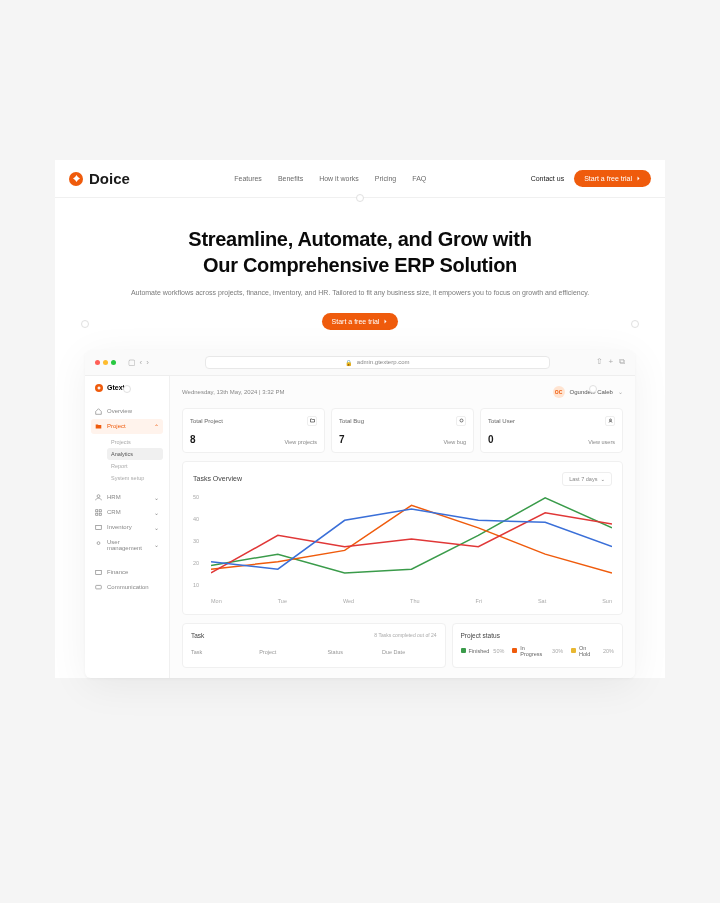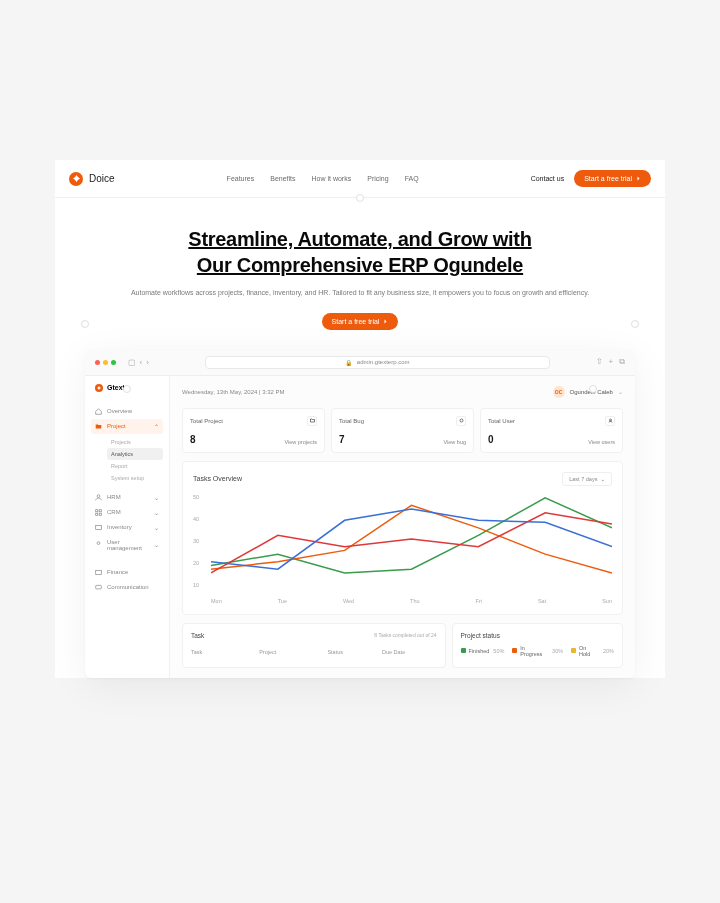--- a/index.html
+++ b/index.html
@@ -4,31 +4,31 @@
 <style>
 * { margin: 0; padding: 0; box-sizing: border-box; }
 body { font-family: -apple-system, BlinkMacSystemFont, 'Segoe UI', sans-serif; background: #f5f5f5; width: 720px; height: 903px; overflow: hidden; }
 .page { background: #fff; margin: 160px 55px 0; width: 610px; position: relative; }
 
 
 .hdr { display: flex; align-items: center; padding: 10px 14px; border-bottom: 1px solid #f0f0f0; }
 .logo { display: flex; align-items: center; gap: 6px; }
 .logo-icon { width: 14px; height: 14px; background: #ef5b0c; border-radius: 50%; display: flex; align-items: center; justify-content: center; }
 .logo-icon svg { width: 7px; height: 7px; fill: #fff; }
-.logo-text { font-size: 10px; font-weight: 400; color: #1a1a1a; }
+.logo-text { font-size: 15px; font-weight: 700; color: #1a1a1a; }
 .nav { display: flex; gap: 16px; margin-left: auto; margin-right: auto; }
 .nav a { font-size: 7px; color: #6b6b6b; text-decoration: none; }
 .hdr-right { display: flex; align-items: center; gap: 10px; }
 .contact { font-size: 7px; color: #1a1a1a; }
 .btn-primary { background: #ef5b0c; color: #fff; border: none; border-radius: 12px; padding: 5px 10px; font-size: 7px; font-weight: 500; display: flex; align-items: center; gap: 4px; cursor: pointer; }
 .btn-primary svg { width: 5px; height: 5px; fill: #fff; }
 
 
 .hero { text-align: center; padding: 28px 40px 20px; }
-.hero h1 { font-size: 20px; font-weight: 600; color: #0a0a0a; line-height: 1.3; letter-spacing: -0.3px; text-decoration: underline; }
+.hero h1 { font-size: 20px; font-weight: 600; color: #0a0a0a; line-height: 1.3; letter-spacing: -0.3px; }
 .hero p { font-size: 7px; color: #7a7a7a; margin-top: 10px; line-height: 1.5; }
 .hero .btn-primary { margin: 14px auto 0; }
 
 
 .dash-wrap { padding: 0 30px 0; }
 .dash { background: #fff; border-radius: 6px; box-shadow: 0 8px 40px rgba(0,0,0,0.06), 0 1px 3px rgba(0,0,0,0.04); overflow: hidden; }
 
 
 .chrome { display: flex; align-items: center; padding: 6px 10px; border-bottom: 1px solid #eee; gap: 6px; background: #fafafa; }
 .dots { display: flex; gap: 3px; }
@@ -135,21 +135,21 @@
         <svg viewBox="0 0 10 10">
             <path d="M3 1l4 4-4 4V1z"></path>
           </svg>
       </button>
     </div>
   </div>
 
   <div class="hero">
     <h1>
       <span>Streamline, Automate, and Grow with</span><br>
-      <span>Our Comprehensive ERP Ogundele</span>
+      <span>Our Comprehensive ERP Solution</span>
     </h1>
     <p>Automate workflows across projects, finance, inventory, and HR. Tailored to fit any business size, it empowers you to focus on growth and efficiency.</p>
     <button class="btn-primary">
       <span>Start a free trial</span>
       <svg viewBox="0 0 10 10">
           <path d="M3 1l4 4-4 4V1z"></path>
         </svg>
     </button>
   </div>
 

